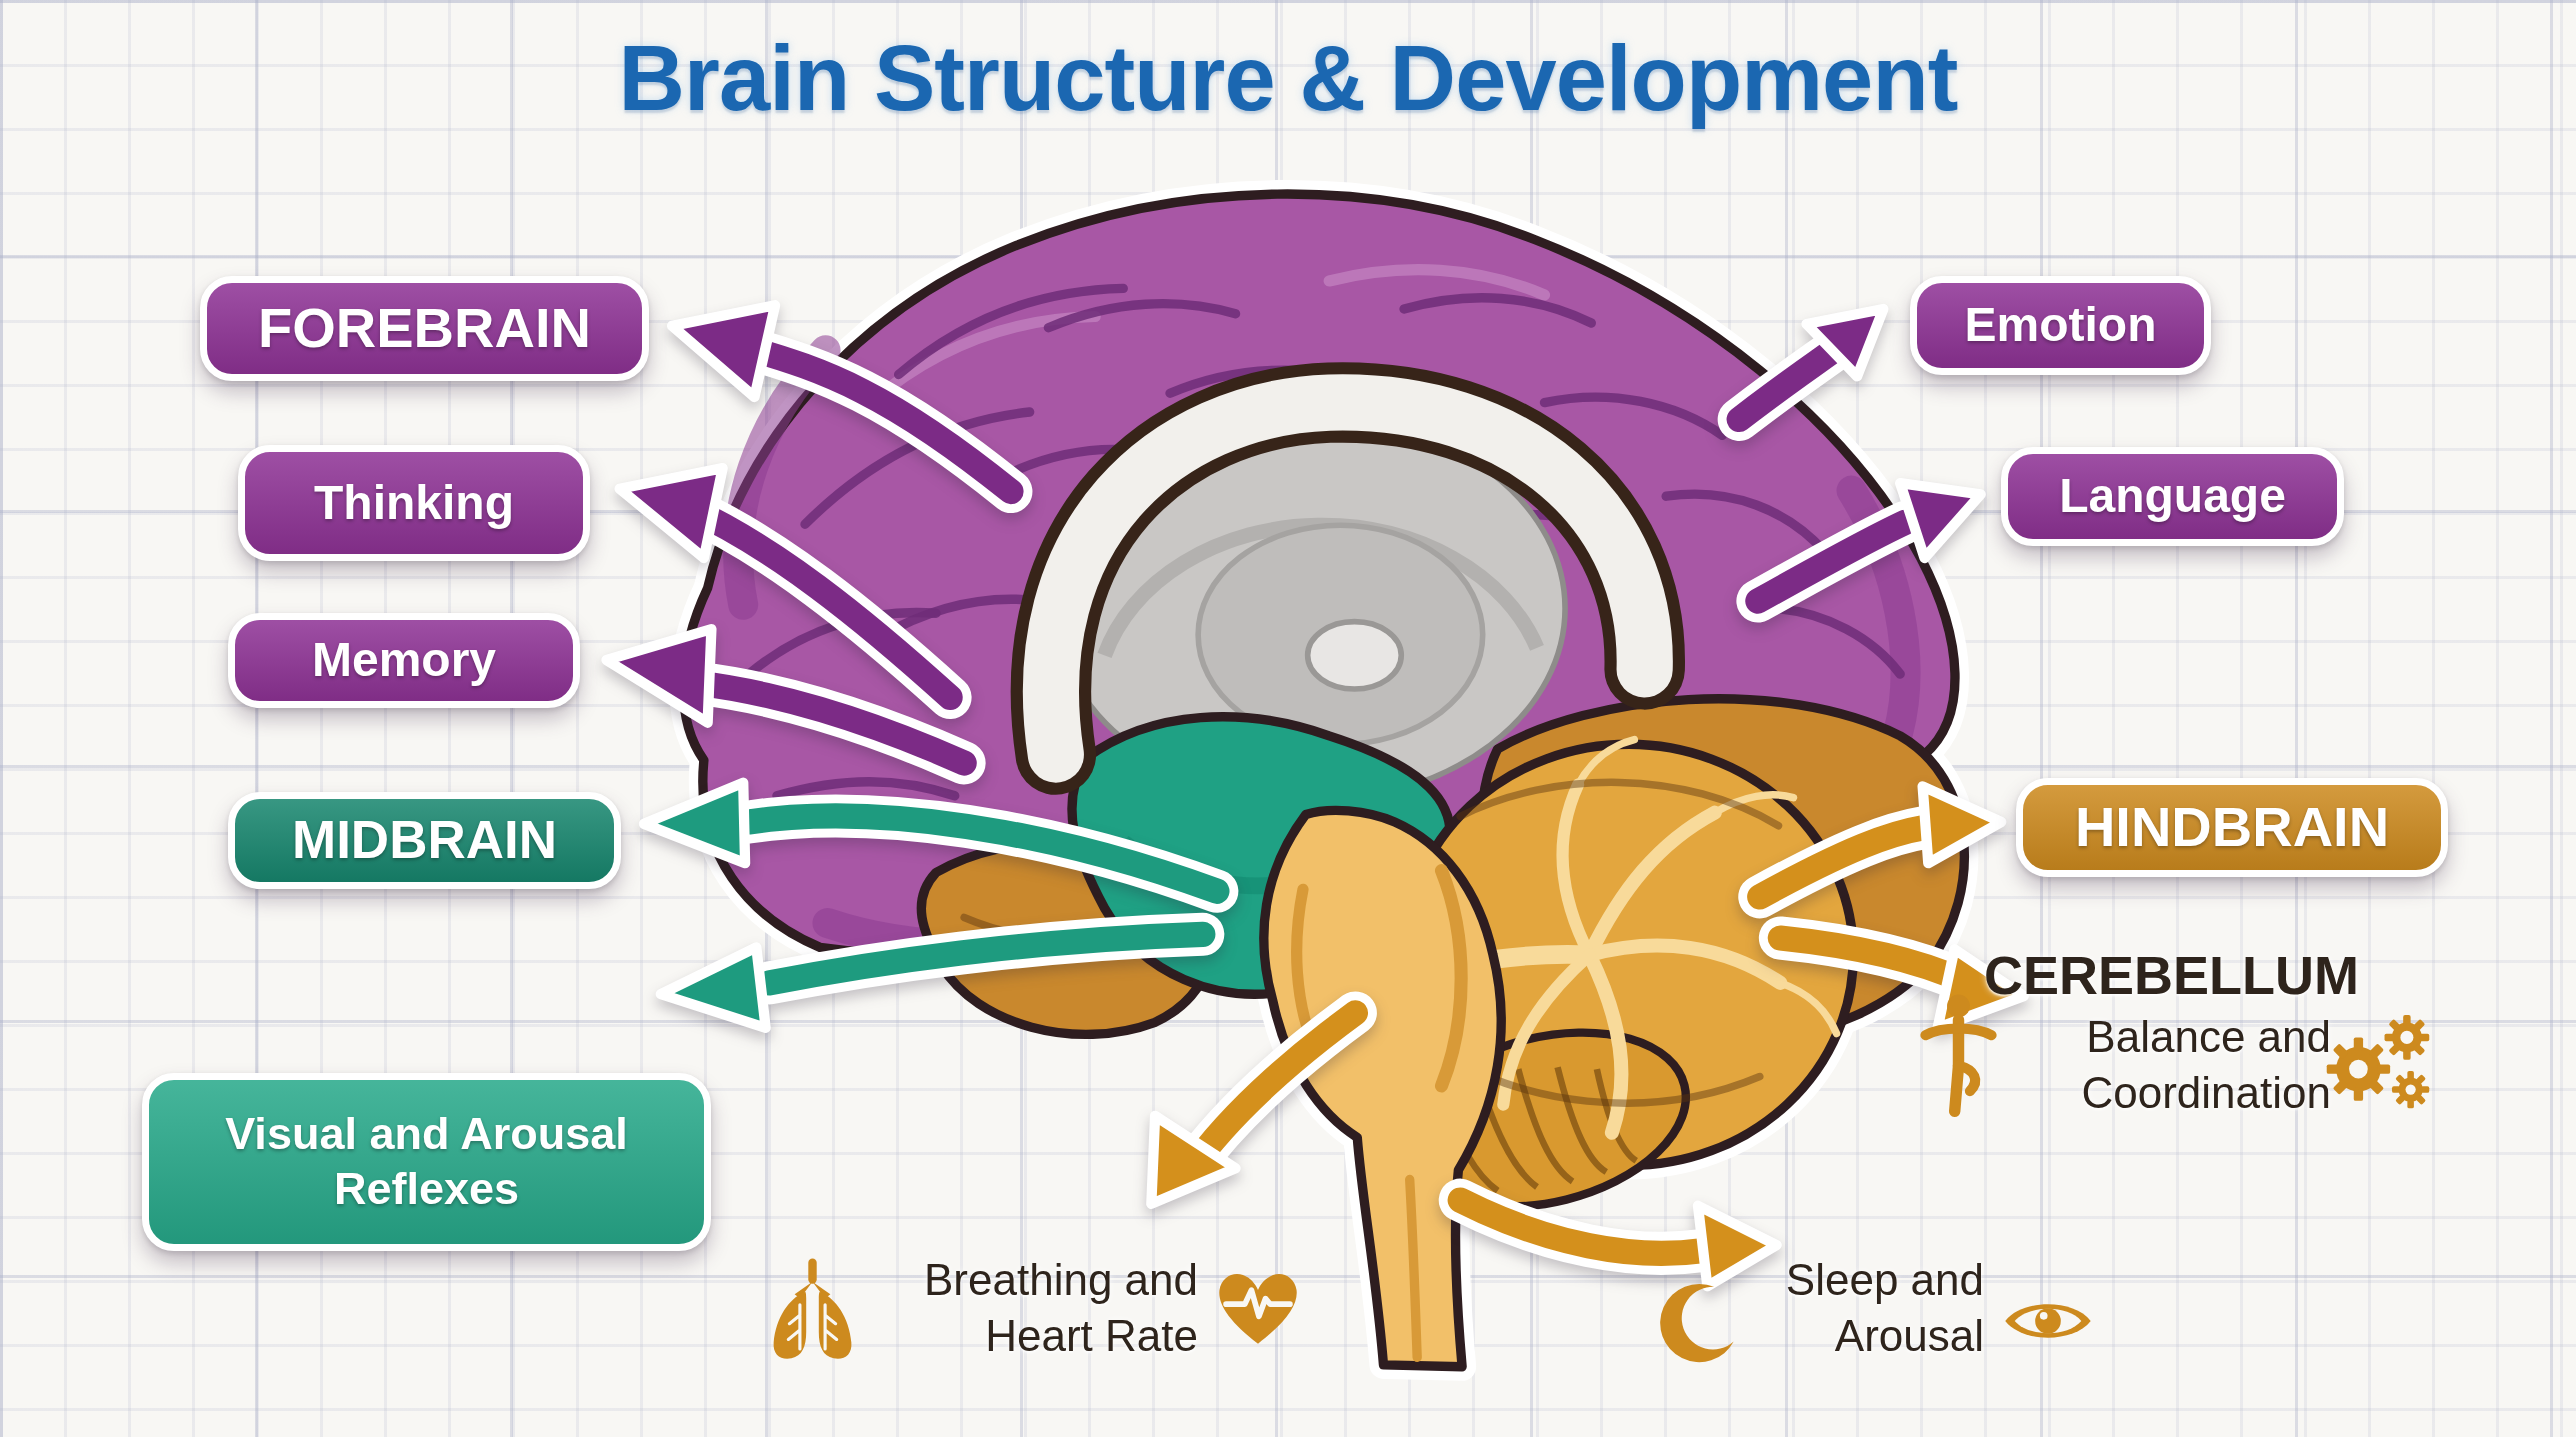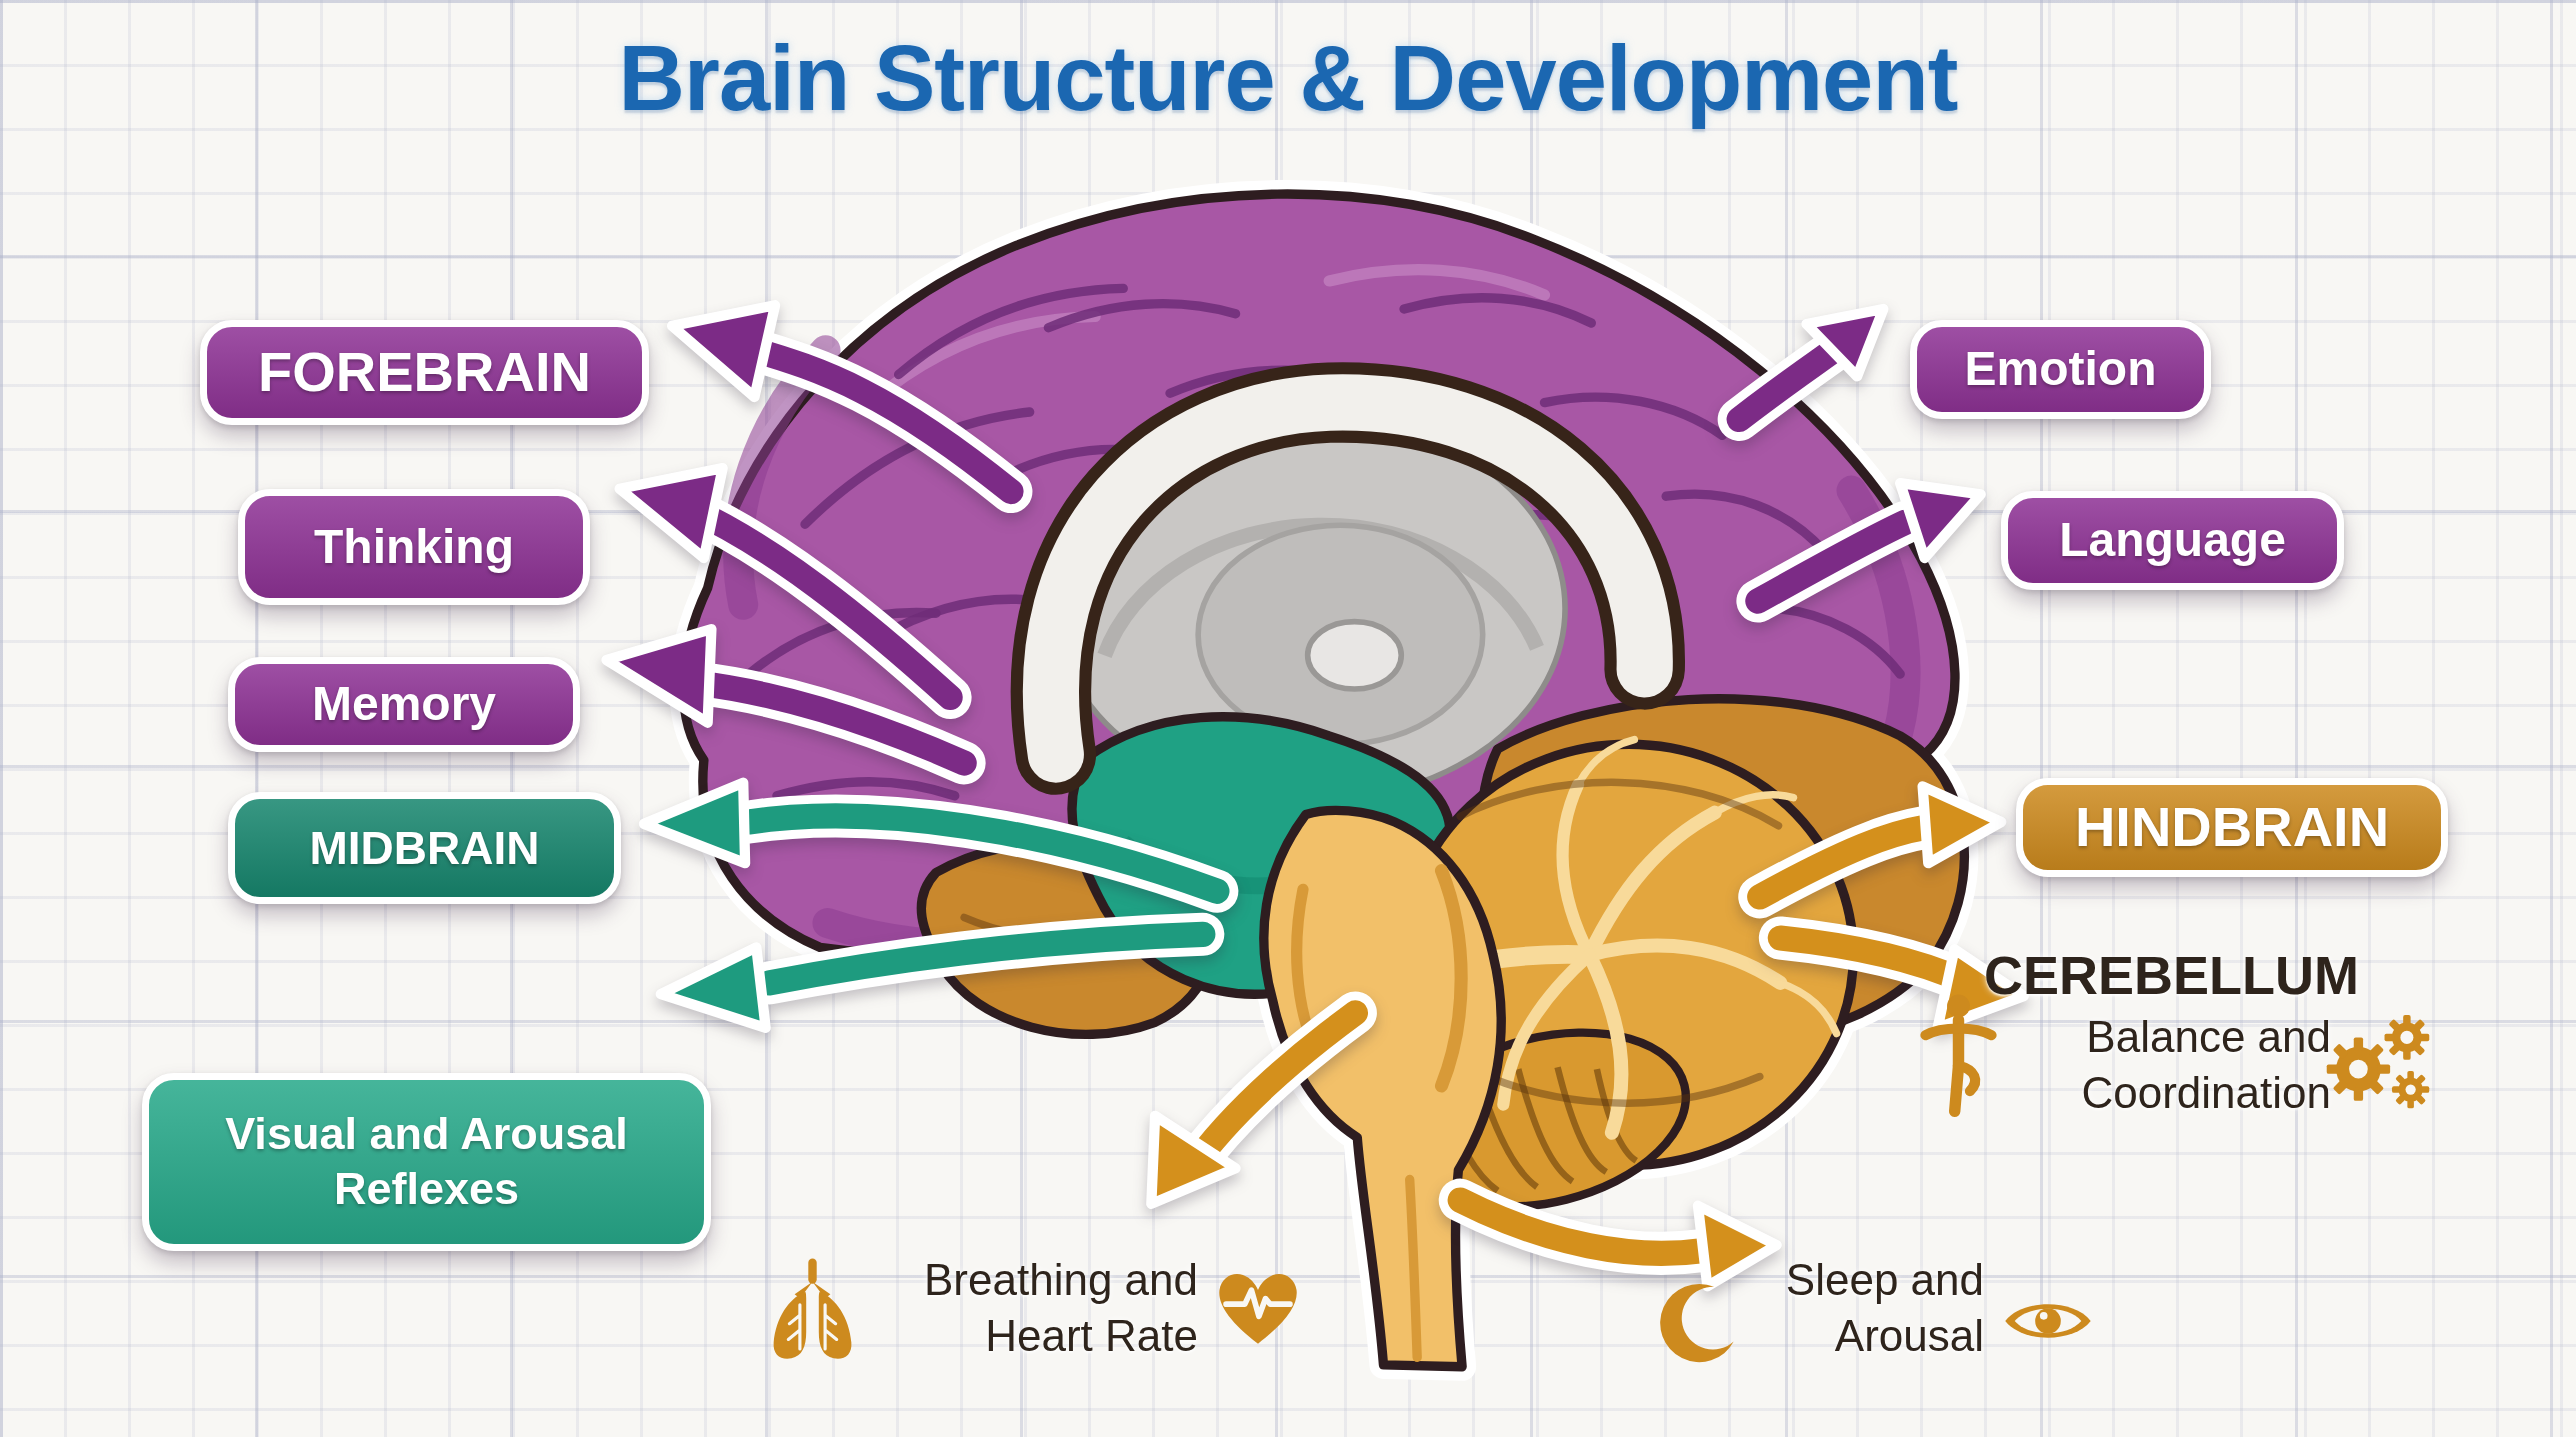--- a/index.html
+++ b/index.html
@@ -20,21 +20,21 @@
     text-shadow:0 0 9.4px rgba(130,185,235,.4), 0 2.8px 1.9px rgba(30,60,110,.18);
   }
   .pill{
     position:absolute;display:flex;align-items:center;justify-content:center;
     color:#fff;border:7.5px solid #fff;border-radius:32px;box-sizing:border-box;
     text-align:center;line-height:1.22;
     background-image:linear-gradient(rgba(255,255,255,.14),rgba(0,0,0,.10));
     box-shadow:0 11.2px 20.6px rgba(70,45,80,.28), 0 2.8px 5.6px rgba(0,0,0,.12);
     text-shadow:0 1.9px 3.7px rgba(0,0,0,.30);
   }
-  .pill.purple{background-color:var(--pill_purple);margin-top:44px;}
+  .pill.purple{background-color:var(--pill_purple);}
   .pill.teal-dark{background-color:var(--pill_teal_dark);}
   .pill.teal{background-color:var(--pill_teal);}
   .pill.orange{background-color:var(--pill_orange);}
   .pill.caps{font-weight:bold;font-size:56px;letter-spacing:0px;}
   .pill.plain{font-weight:600;font-size:48px;}
   .callout-title{
     position:absolute;text-align:center;font-weight:bold;font-size:54px;color:var(--ink);
     text-shadow:0 0 7.5px rgba(255,255,255,.9),0 1.9px 1.9px rgba(255,255,255,.7);
   }
   .callout-desc{
@@ -215,21 +215,21 @@
 
   <div class="pill purple caps" style="left:200px;top:276px;width:449px;height:105px;">
       <span>FOREBRAIN</span>
     </div>
   <div class="pill purple plain" style="left:238px;top:445px;width:352px;height:116px;">
       <span>Thinking</span>
     </div>
   <div class="pill purple plain" style="left:228px;top:613px;width:352px;height:95px;">
       <span>Memory</span>
     </div>
-  <div class="pill teal-dark caps" style="left:228px;top:792px;width:393px;height:112px;font-size:46px;align-items:center;">
+  <div class="pill teal-dark caps" style="left:228px;top:792px;width:393px;height:97px;font-size:53px;align-items:center;">
       <span>MIDBRAIN</span>
     </div>
   <div class="pill teal plain" style="left:142px;top:1073px;width:569px;height:178px;font-size:45px;padding:0 41px;">
       <span>Visual and Arousal Reflexes</span>
     </div>
 
   <div class="pill purple plain" style="left:1910px;top:276px;width:301px;height:99px;text-align:right;">
       <span>Emotion</span>
     </div>
   <div class="pill purple plain" style="left:2001px;top:447px;width:343px;height:99px;">

